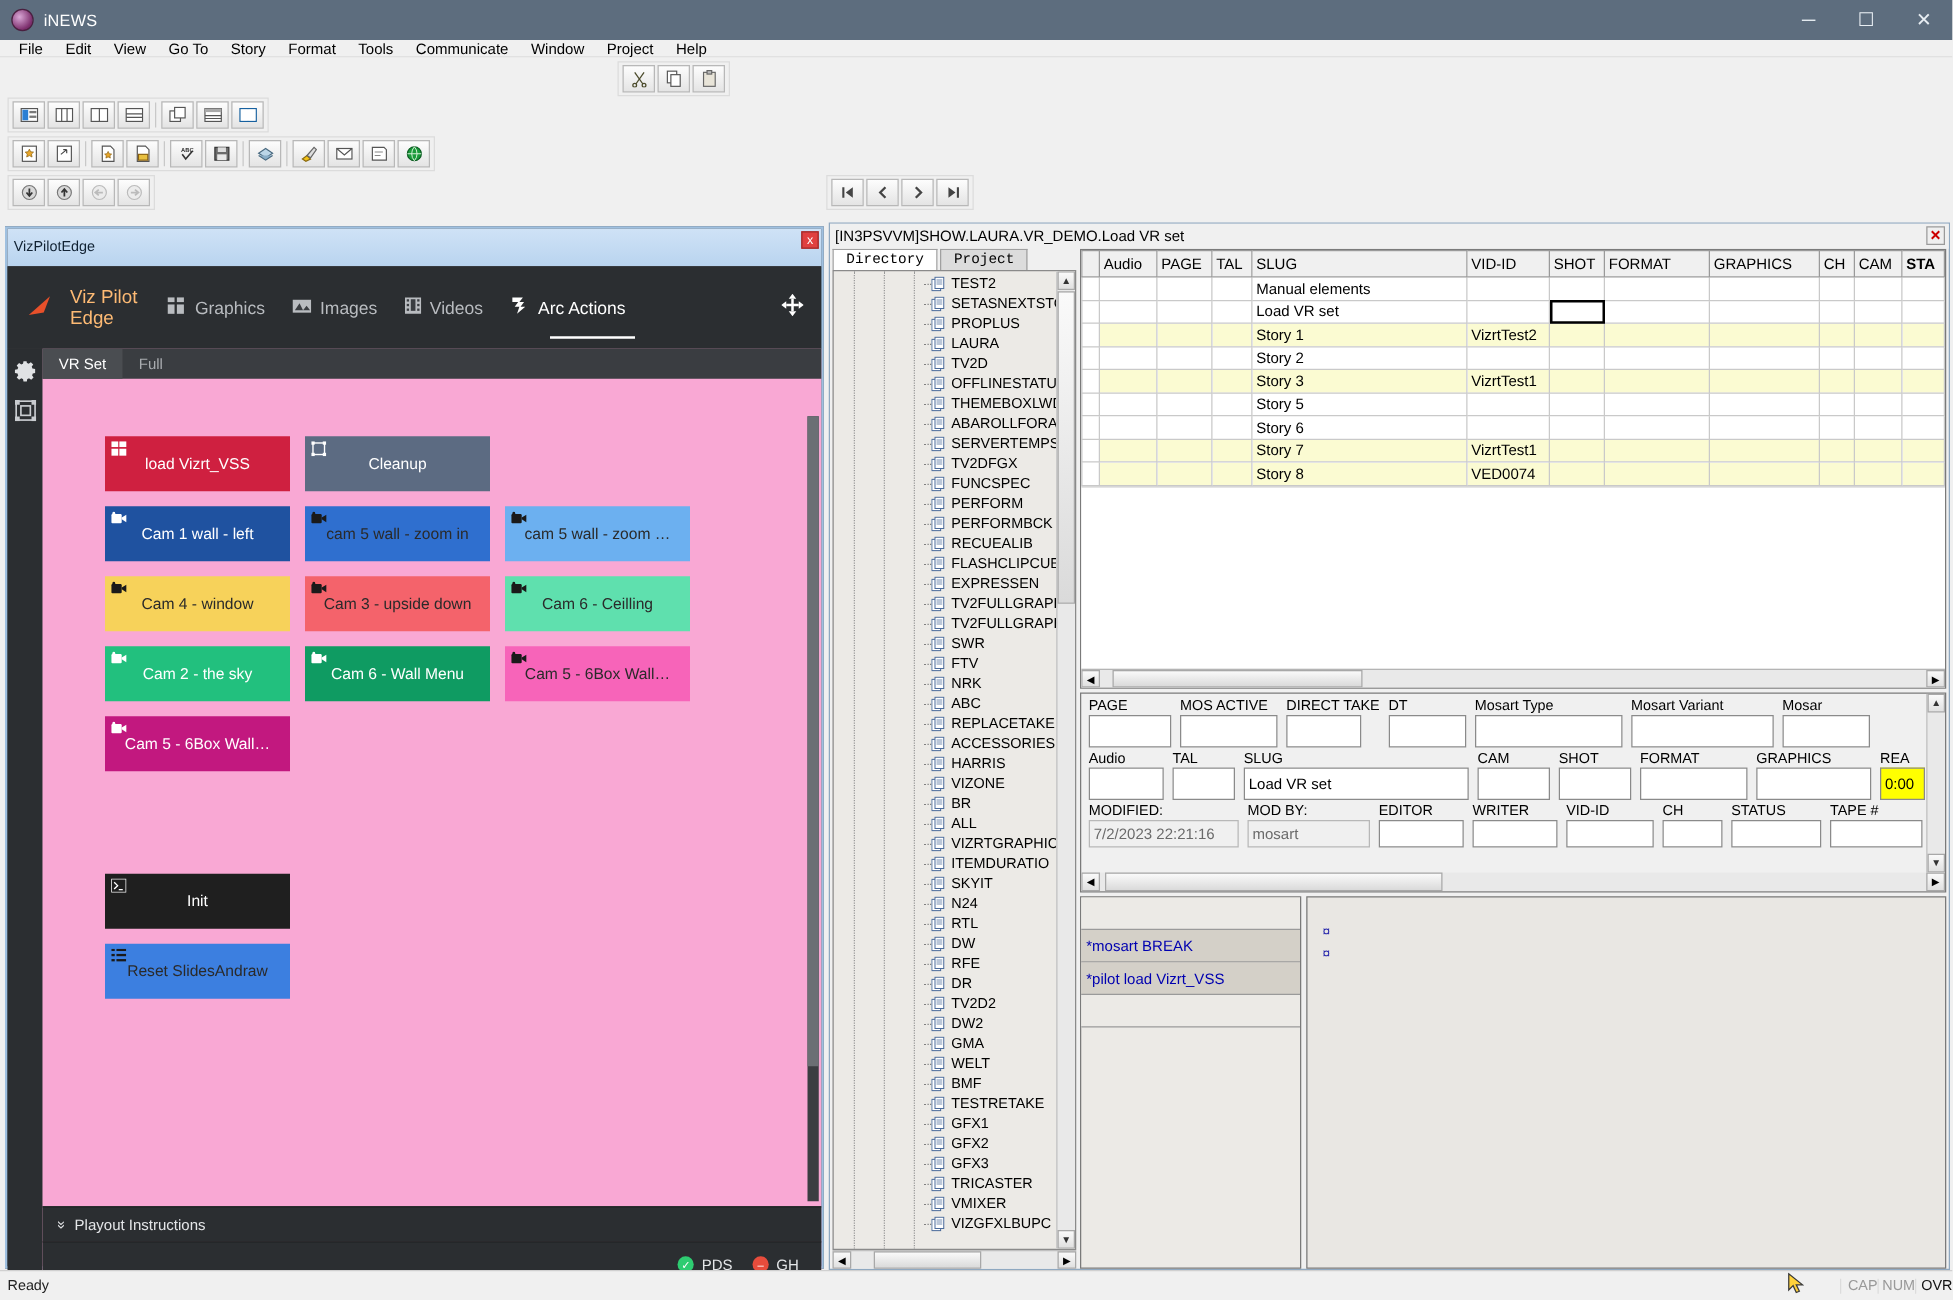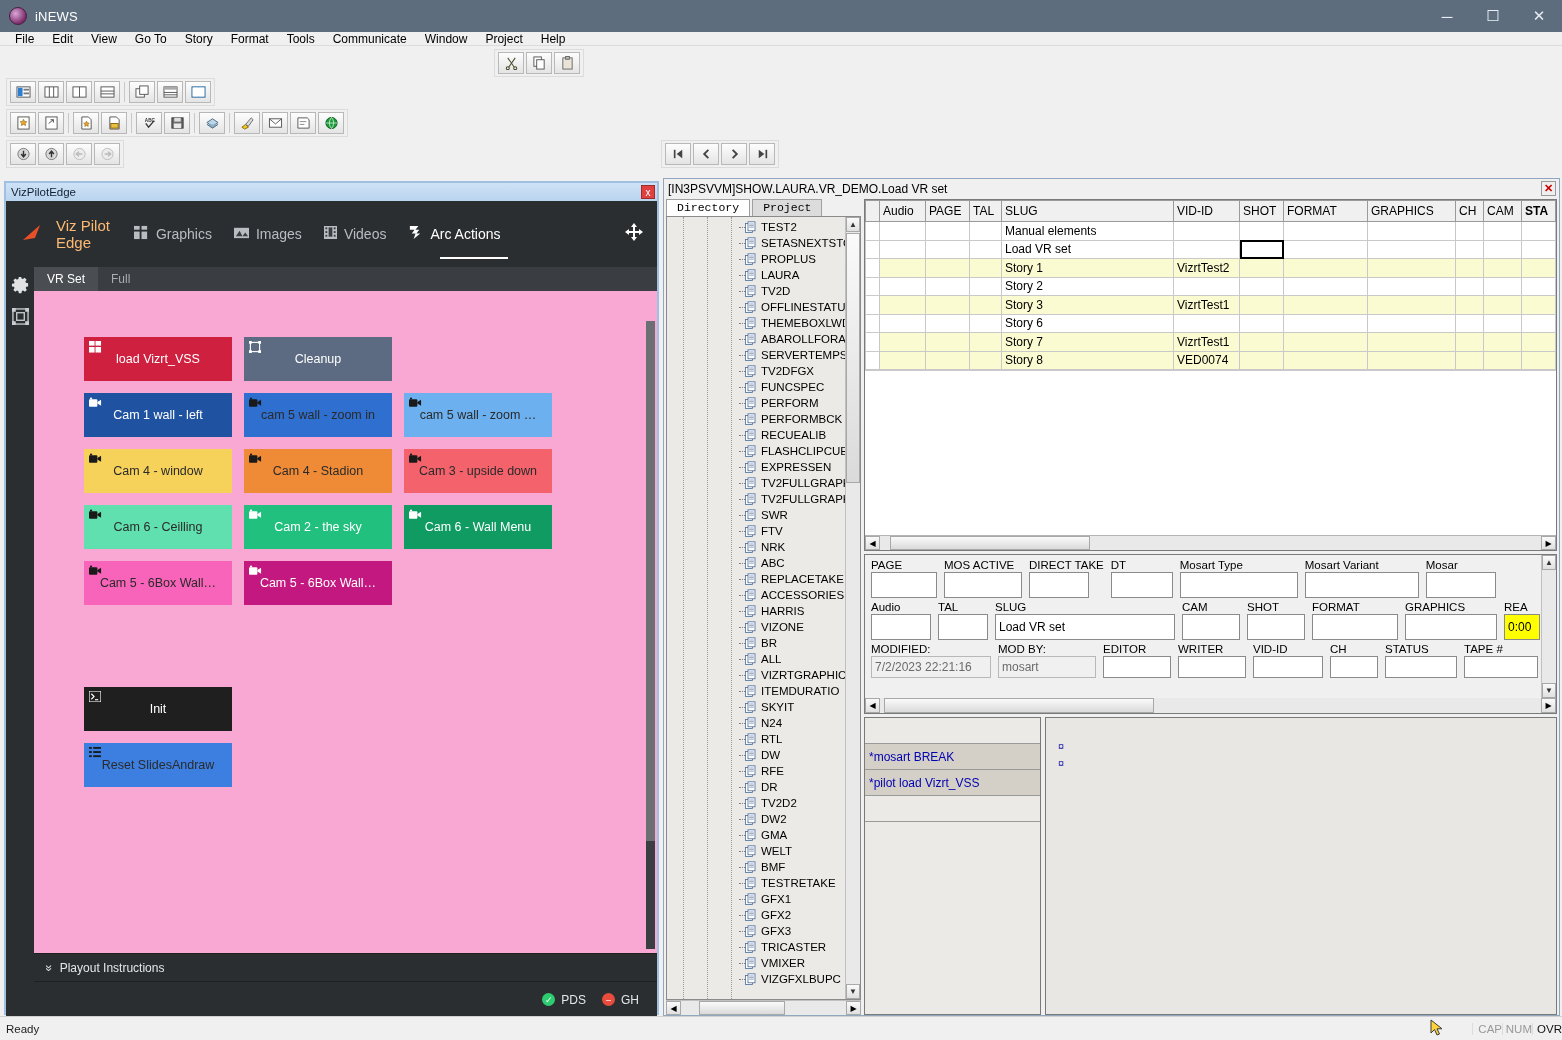--- a/index.html
+++ b/index.html
@@ -49,21 +49,21 @@
   .tbtn.flat { border:1px solid #b8b8b8; background:linear-gradient(#fdfdfd,#e4e4e4); }
   .tbtn svg { display:block; }
   .tb-sep { width:1px; height:20px; background:#c8c8c8; margin:0 2px; }
 
   
   #vizpanel {
     position:absolute; left:4px; top:181px; width:655px; height:834px;
     border:2px solid #9fc0e0; background:#3e4145;
   }
   #viz-title {
-    height:18px; background:linear-gradient(#cfe2f6,#b9d4ef);
+    height:30px; background:linear-gradient(#cfe2f6,#b9d4ef);
     display:flex; align-items:center; padding-left:5px;
     font-size:11.5px; color:#123; position:relative;
   }
   #viz-close {
     position:absolute; right:2px; top:2px; width:14px; height:14px;
     background:#e04040; border:1px solid #9e2a2a; color:#fff;
     font-size:10px; display:flex; align-items:center; justify-content:center;
   }
   #viz-header {
     height:66px; background:#2b2e31; display:flex; align-items:center;
@@ -636,30 +636,20 @@
             <div class="abtn" style="background: rgb(247, 210, 90); color: rgb(42, 42, 42);">
               <span class="ic"><svg width="13" height="11" viewBox="0 0 14 11">
                   <g fill="#1a1a1a">
                     <rect x="0" y="2" width="9" height="8" rx="1"></rect>
                     <path d="M9 5 L13 2.5 V9 L9 6.5 Z"></path>
                     <circle cx="2.2" cy="1.2" r="1.2"></circle>
                   </g>
                 </svg></span>
               <span>Cam 4 - window</span>
             </div>
-            <div class="abtn" style="background: rgb(239, 139, 54); color: rgb(42, 42, 42);">
-              <span class="ic"><svg width="13" height="11" viewBox="0 0 14 11">
-                  <g fill="#1a1a1a">
-                    <rect x="0" y="2" width="9" height="8" rx="1"></rect>
-                    <path d="M9 5 L13 2.5 V9 L9 6.5 Z"></path>
-                    <circle cx="2.2" cy="1.2" r="1.2"></circle>
-                  </g>
-                </svg></span>
-              <span>Cam 4 - Stadion</span>
-            </div>
             <div class="abtn" style="background: rgb(244, 99, 107); color: rgb(42, 42, 42);">
               <span class="ic"><svg width="13" height="11" viewBox="0 0 14 11">
                   <g fill="#1a1a1a">
                     <rect x="0" y="2" width="9" height="8" rx="1"></rect>
                     <path d="M9 5 L13 2.5 V9 L9 6.5 Z"></path>
                     <circle cx="2.2" cy="1.2" r="1.2"></circle>
                   </g>
                 </svg></span>
               <span>Cam 3 - upside down</span>
             </div>
@@ -1519,20 +1509,34 @@
                 <td></td>
                 <td></td>
                 <td></td>
                 <td></td>
               </tr>
               <tr>
                 <td style="background: rgb(255, 255, 255);"></td>
                 <td></td>
                 <td></td>
                 <td></td>
+                <td>Story 5</td>
+                <td></td>
+                <td></td>
+                <td></td>
+                <td></td>
+                <td></td>
+                <td></td>
+                <td></td>
+              </tr>
+              <tr>
+                <td style="background: rgb(255, 255, 255);"></td>
+                <td></td>
+                <td></td>
+                <td></td>
                 <td>Story 6</td>
                 <td></td>
                 <td></td>
                 <td></td>
                 <td></td>
                 <td></td>
                 <td></td>
                 <td></td>
               </tr>
               <tr class="hl">

